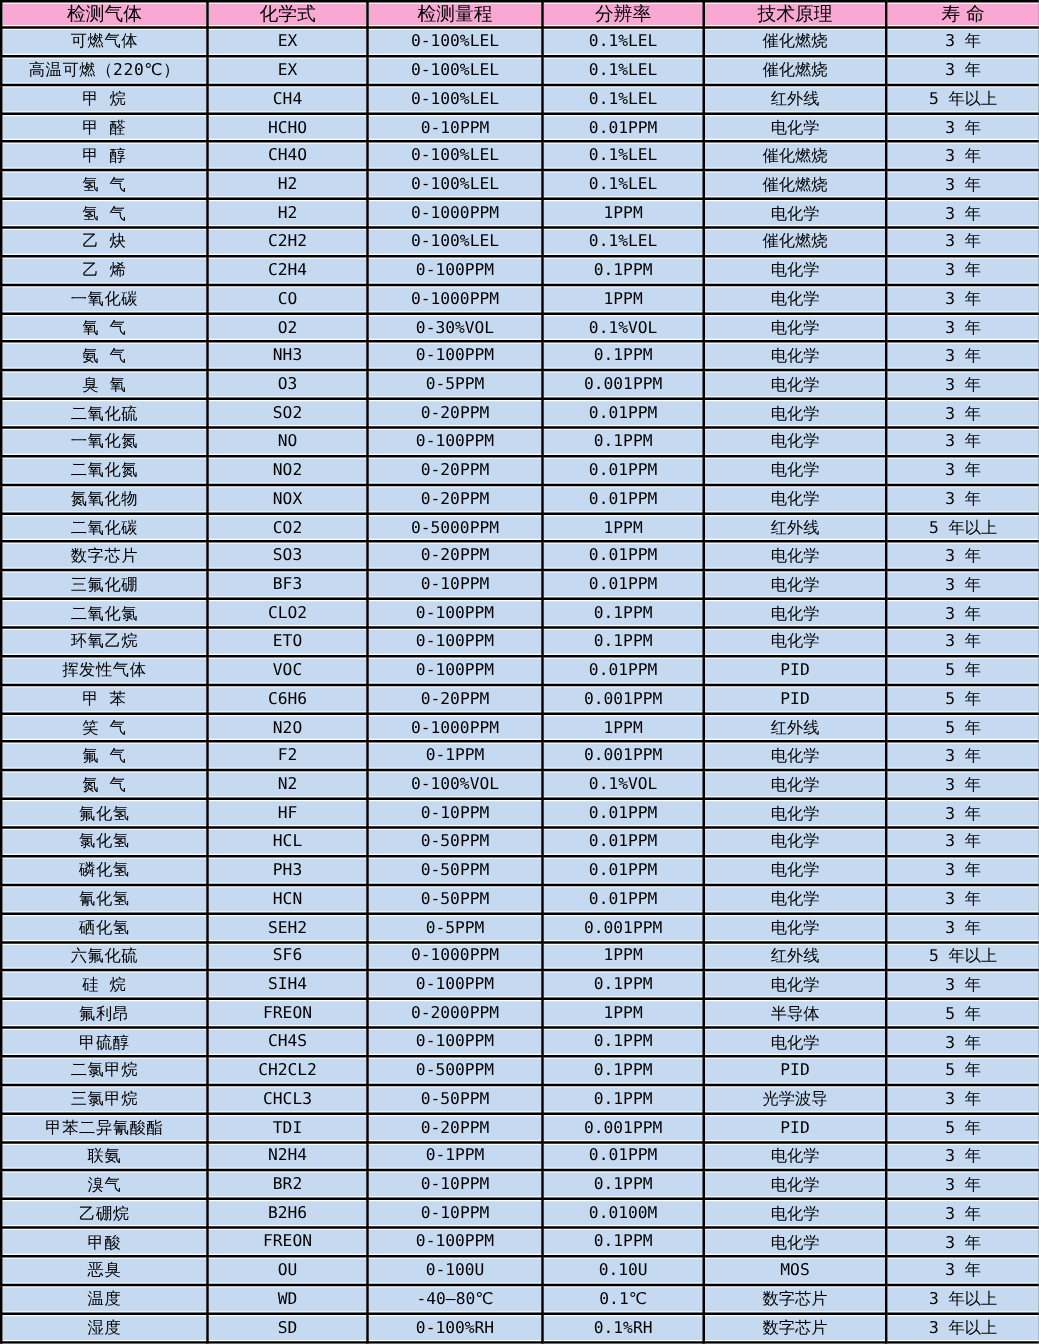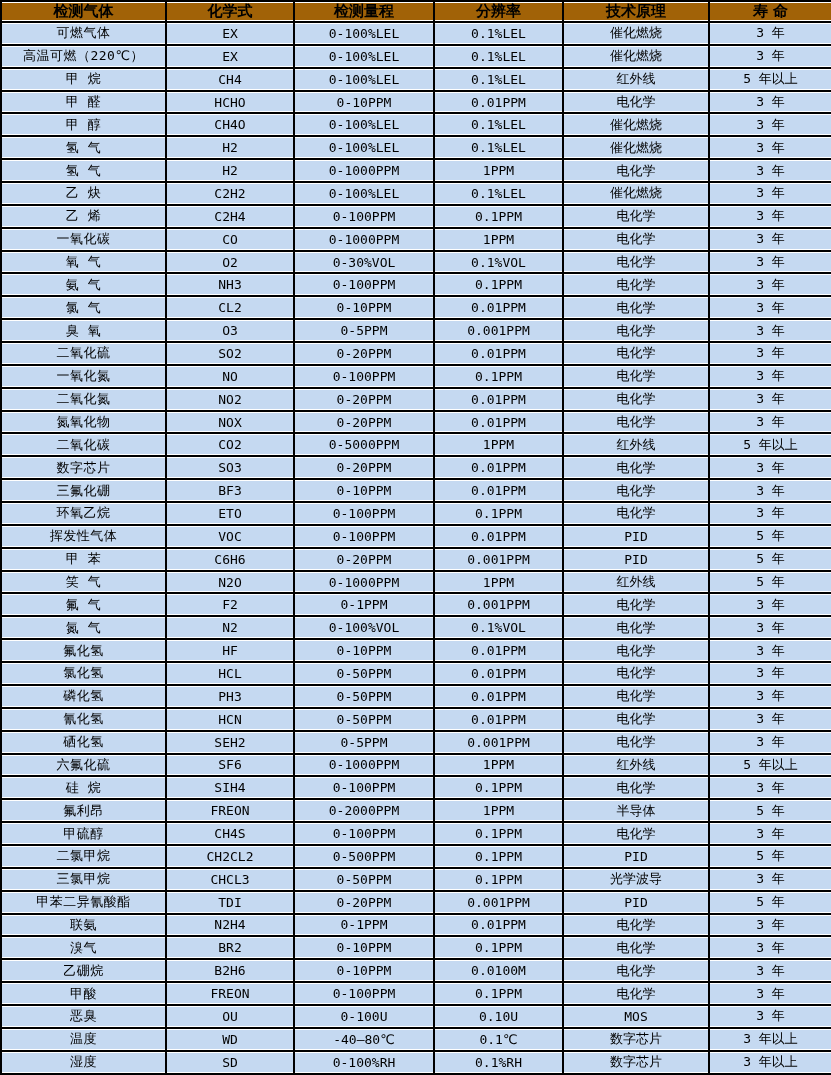--- a/index.html
+++ b/index.html
@@ -24,23 +24,23 @@
     border: 2px solid #000000;
     box-shadow: inset 0 1px 0 #ffffff, inset 0 -1px 0 #ffffff;
     text-align: center;
     vertical-align: middle;
     padding: 0 2px;
     overflow: hidden;
     white-space: nowrap;
     color: #000000;
   }
   table.spec th {
-    background: #a16207;
+    background: #f9a8d4;
     font-size: 15px;
-    font-weight: bold;
+    font-weight: normal;
     font-family: "DejaVu Sans", "Liberation Sans", sans-serif;
   }
   table.spec td {
     background: #c5d9f1;
     font-size: 13px;
     font-weight: normal;
   }
   
   table.spec td.col-0 { font-size: 13px; letter-spacing: 0.5px; }
 </style>
@@ -158,28 +158,20 @@
         </tr>
         <tr>
           <td class="col-0">氨 气</td>
           <td class="col-1">NH3</td>
           <td class="col-2">0-100PPM</td>
           <td class="col-3">0.1PPM</td>
           <td class="col-4">电化学</td>
           <td class="col-5">3 年</td>
         </tr>
         <tr>
-          <td class="col-0">氯 气</td>
-          <td class="col-1">CL2</td>
-          <td class="col-2">0-10PPM</td>
-          <td class="col-3">0.01PPM</td>
-          <td class="col-4">电化学</td>
-          <td class="col-5">3 年</td>
-        </tr>
-        <tr>
           <td class="col-0">臭 氧</td>
           <td class="col-1">O3</td>
           <td class="col-2">0-5PPM</td>
           <td class="col-3">0.001PPM</td>
           <td class="col-4">电化学</td>
           <td class="col-5">3 年</td>
         </tr>
         <tr>
           <td class="col-0">二氧化硫</td>
           <td class="col-1">SO2</td>
@@ -226,20 +218,28 @@
           <td class="col-2">0-20PPM</td>
           <td class="col-3">0.01PPM</td>
           <td class="col-4">电化学</td>
           <td class="col-5">3 年</td>
         </tr>
         <tr>
           <td class="col-0">三氟化硼</td>
           <td class="col-1">BF3</td>
           <td class="col-2">0-10PPM</td>
           <td class="col-3">0.01PPM</td>
+          <td class="col-4">电化学</td>
+          <td class="col-5">3 年</td>
+        </tr>
+        <tr>
+          <td class="col-0">二氧化氯</td>
+          <td class="col-1">CLO2</td>
+          <td class="col-2">0-100PPM</td>
+          <td class="col-3">0.1PPM</td>
           <td class="col-4">电化学</td>
           <td class="col-5">3 年</td>
         </tr>
         <tr>
           <td class="col-0">环氧乙烷</td>
           <td class="col-1">ETO</td>
           <td class="col-2">0-100PPM</td>
           <td class="col-3">0.1PPM</td>
           <td class="col-4">电化学</td>
           <td class="col-5">3 年</td>

